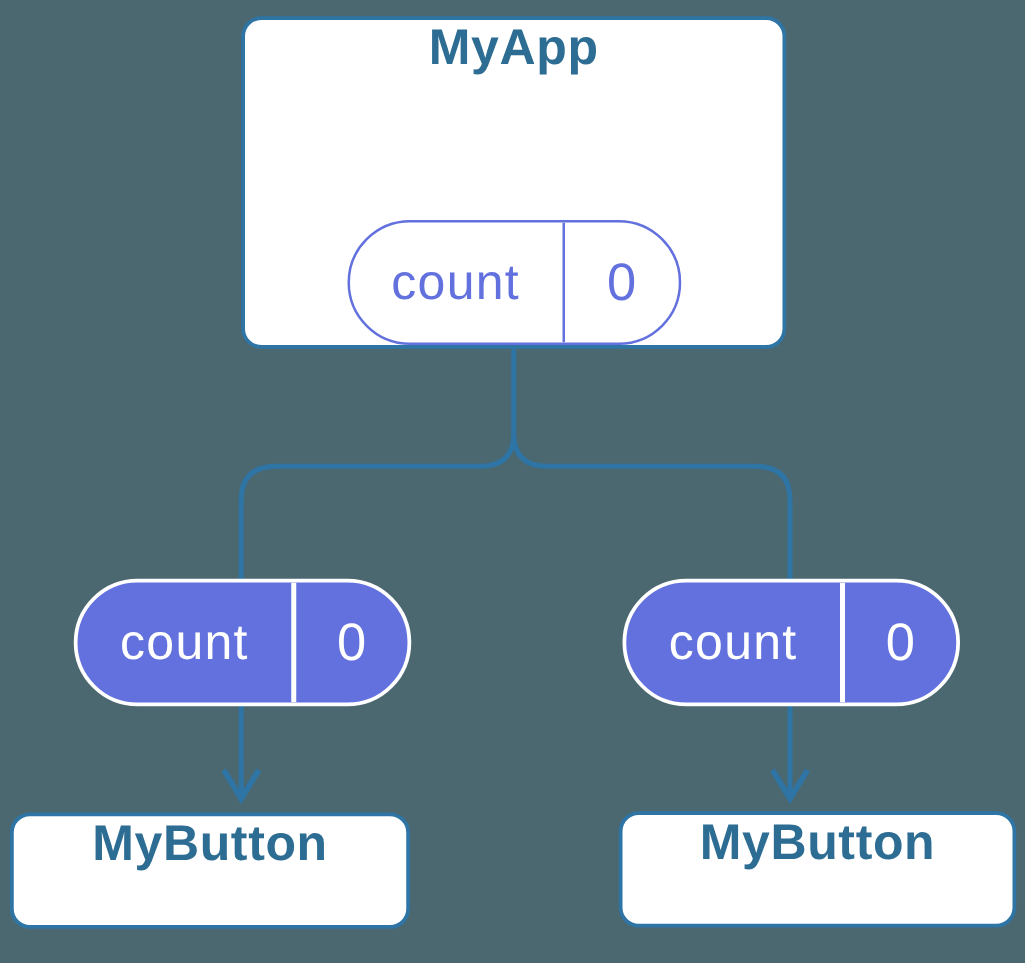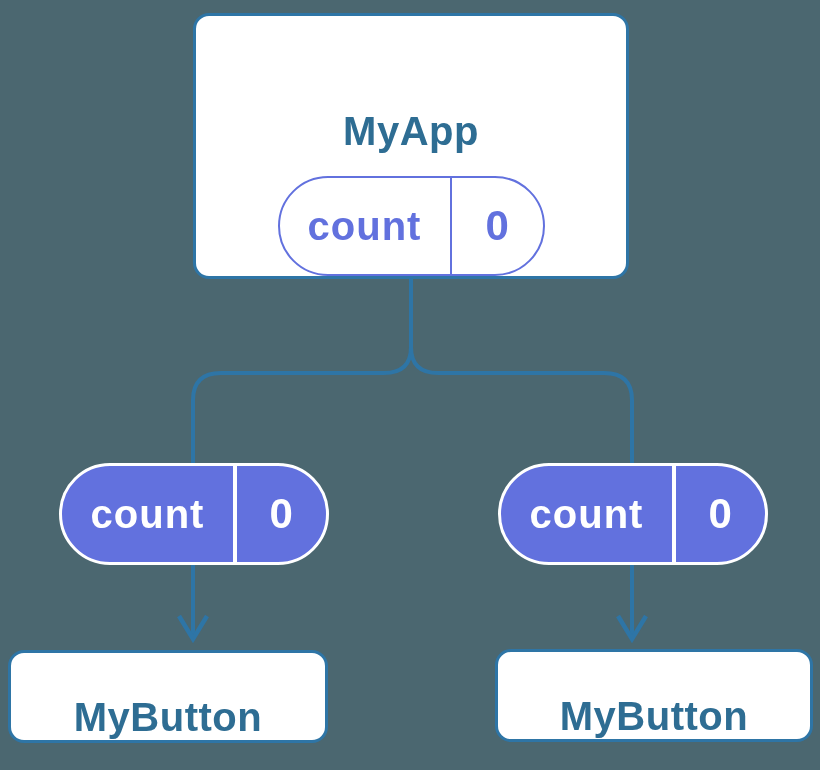--- a/index.html
+++ b/index.html
@@ -29,21 +29,21 @@
     width: 820px; height: 770px;
   }
   .card {
     position: absolute;
     background: var(--card-bg);
     border: 3px solid var(--accent-blue);
     border-radius: 16px;
     display: flex;
     flex-direction: column;
     align-items: center;
-    justify-content: flex-end;
+    justify-content: space-between;
   }
   .card-parent {
     left: 193px; top: 13px;
     width: 436px; height: 266px;
     gap: 22px;
   }
   .card-child {
     width: 320px; height: 93px;
   }
   .card-child-left  { left: 8px;   top: 650px; }
@@ -58,21 +58,20 @@
     display: flex;
     align-items: stretch;
     border-radius: 60px;
     overflow: hidden;
     font-size: 40px;
   }
   .pill-name, .pill-value {
     display: flex;
     align-items: center;
     justify-content: center;
-    font-weight: bold;
   }
   .pill-name { flex: 0 0 170px; letter-spacing: 1px; }
   .pill-value { flex: 1 1 auto; font-size: 42px; }
   .pill-outline {
     width: 267px; height: 100px;
     border: 2.5px solid var(--accent-purple);
     color: var(--accent-purple);
     background: var(--card-bg);
   }
   .pill-outline .pill-divider {

